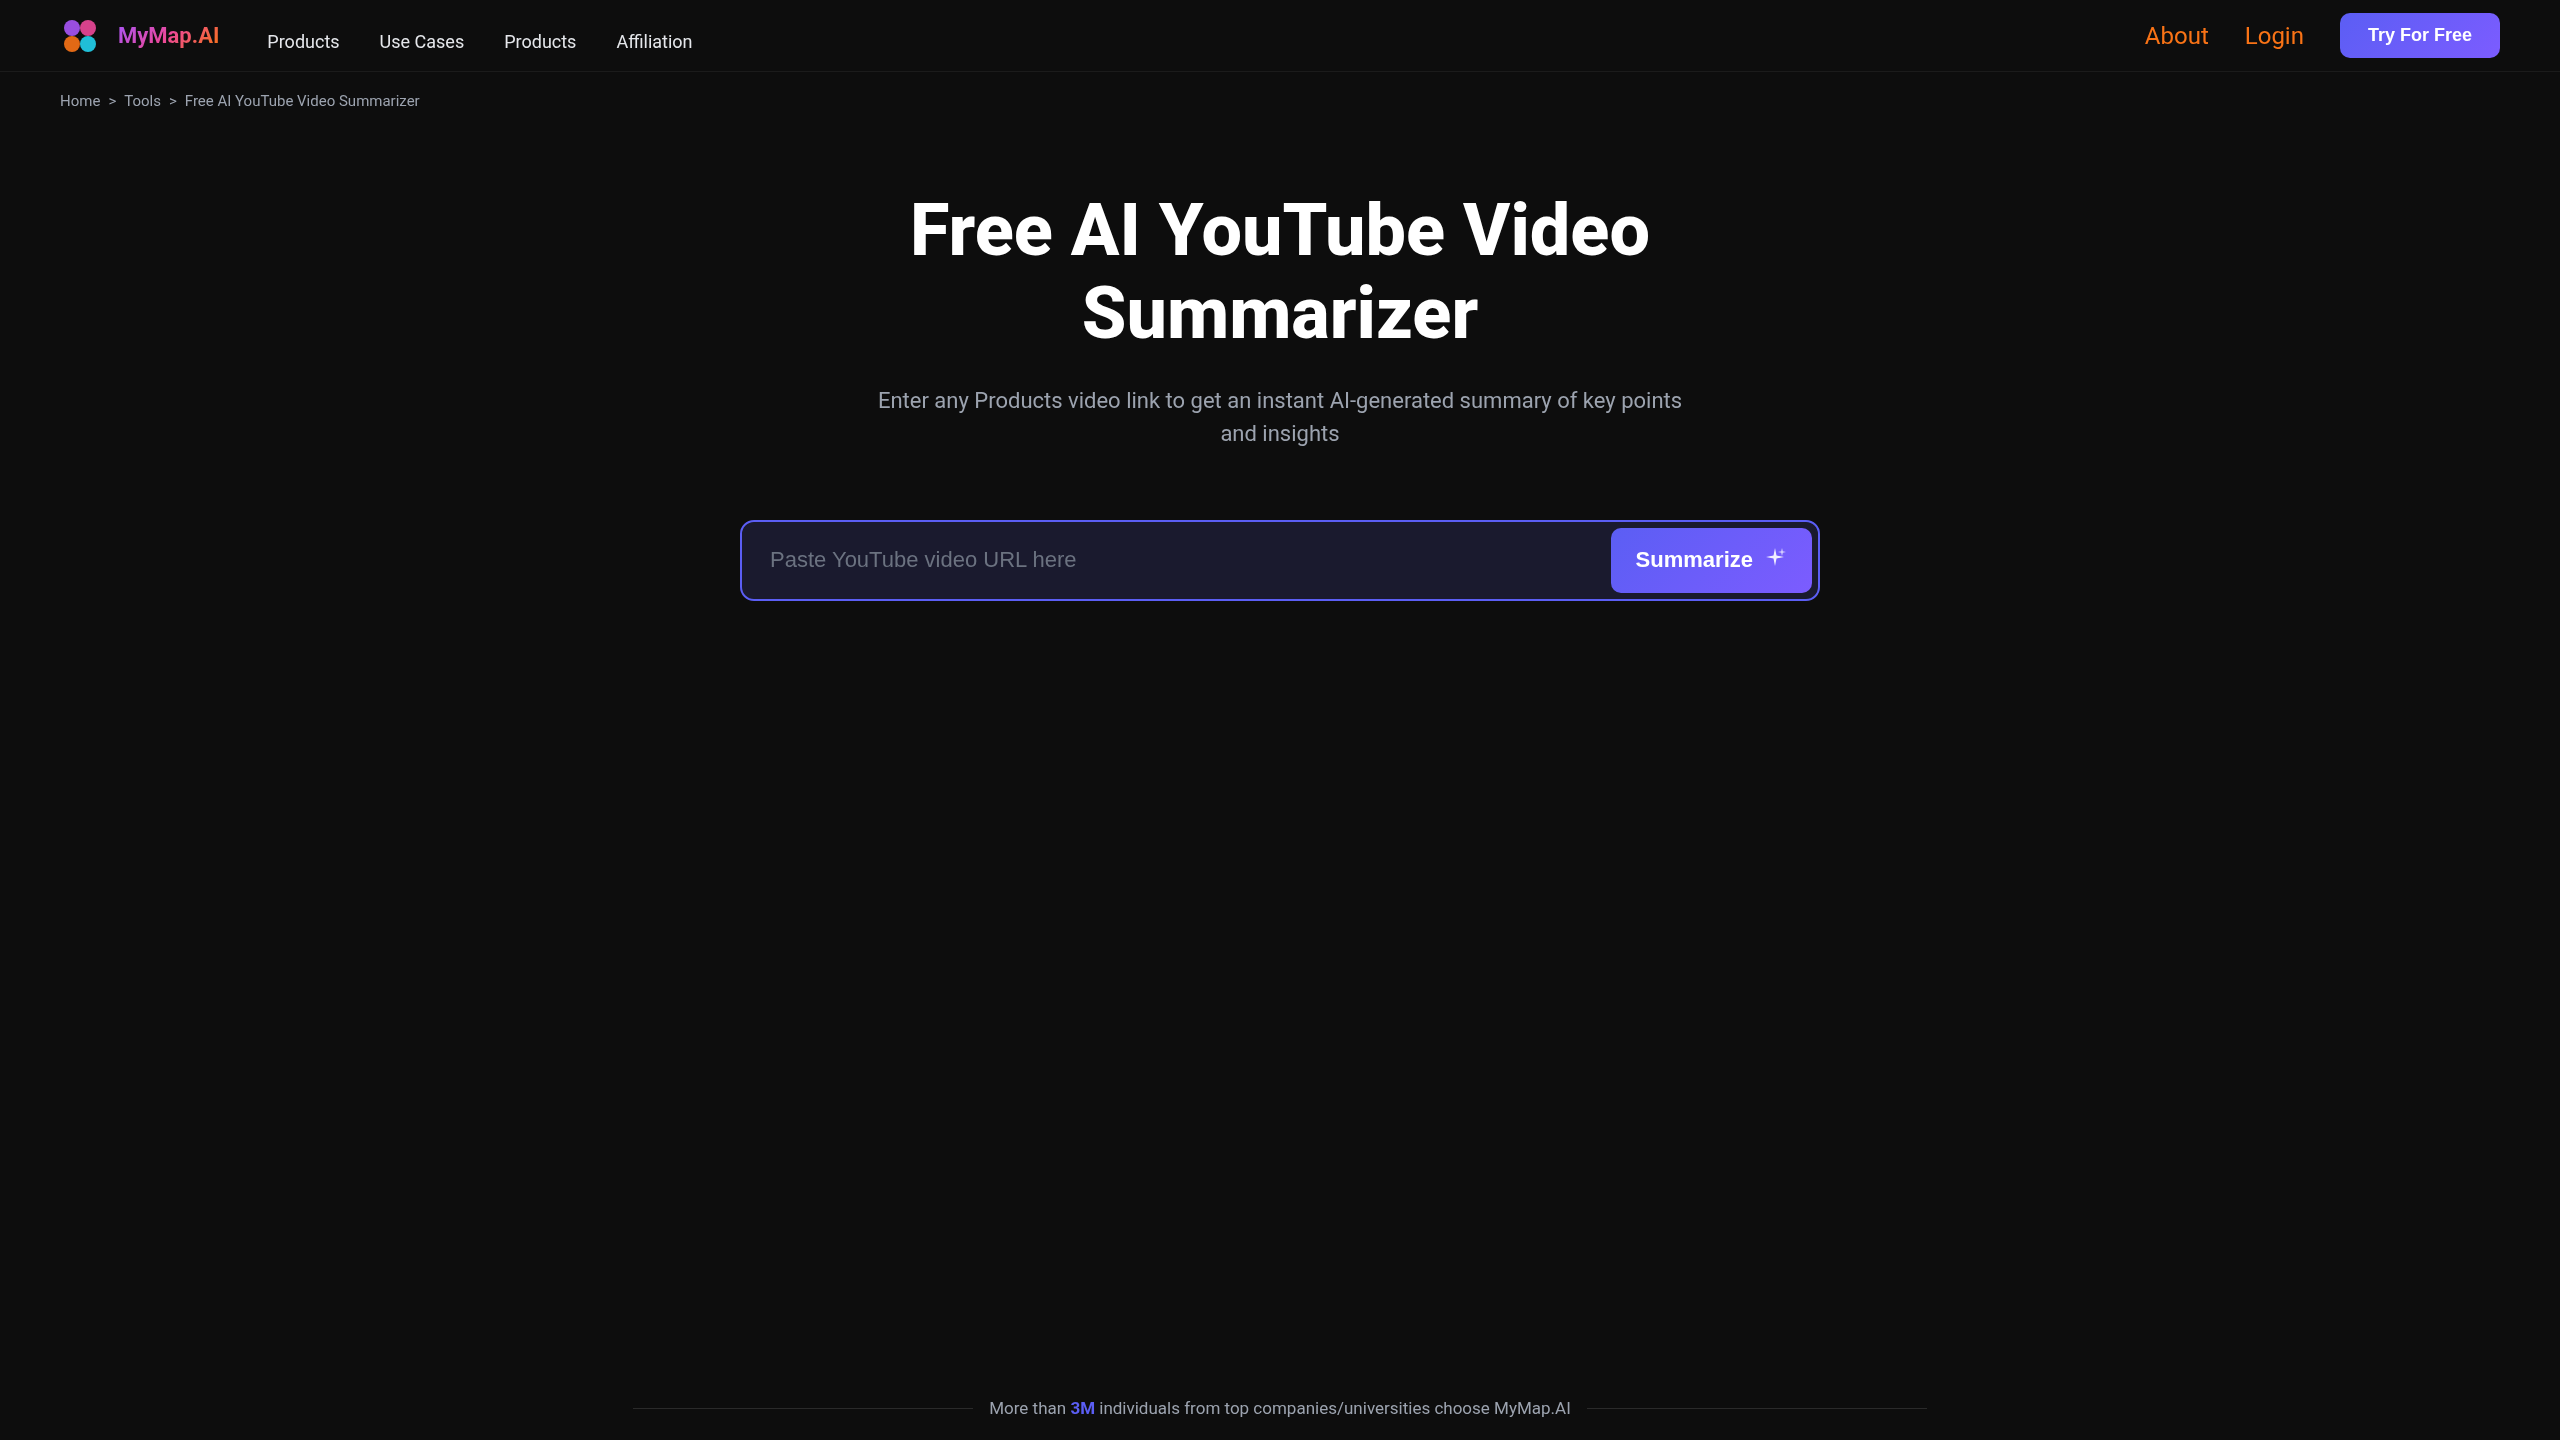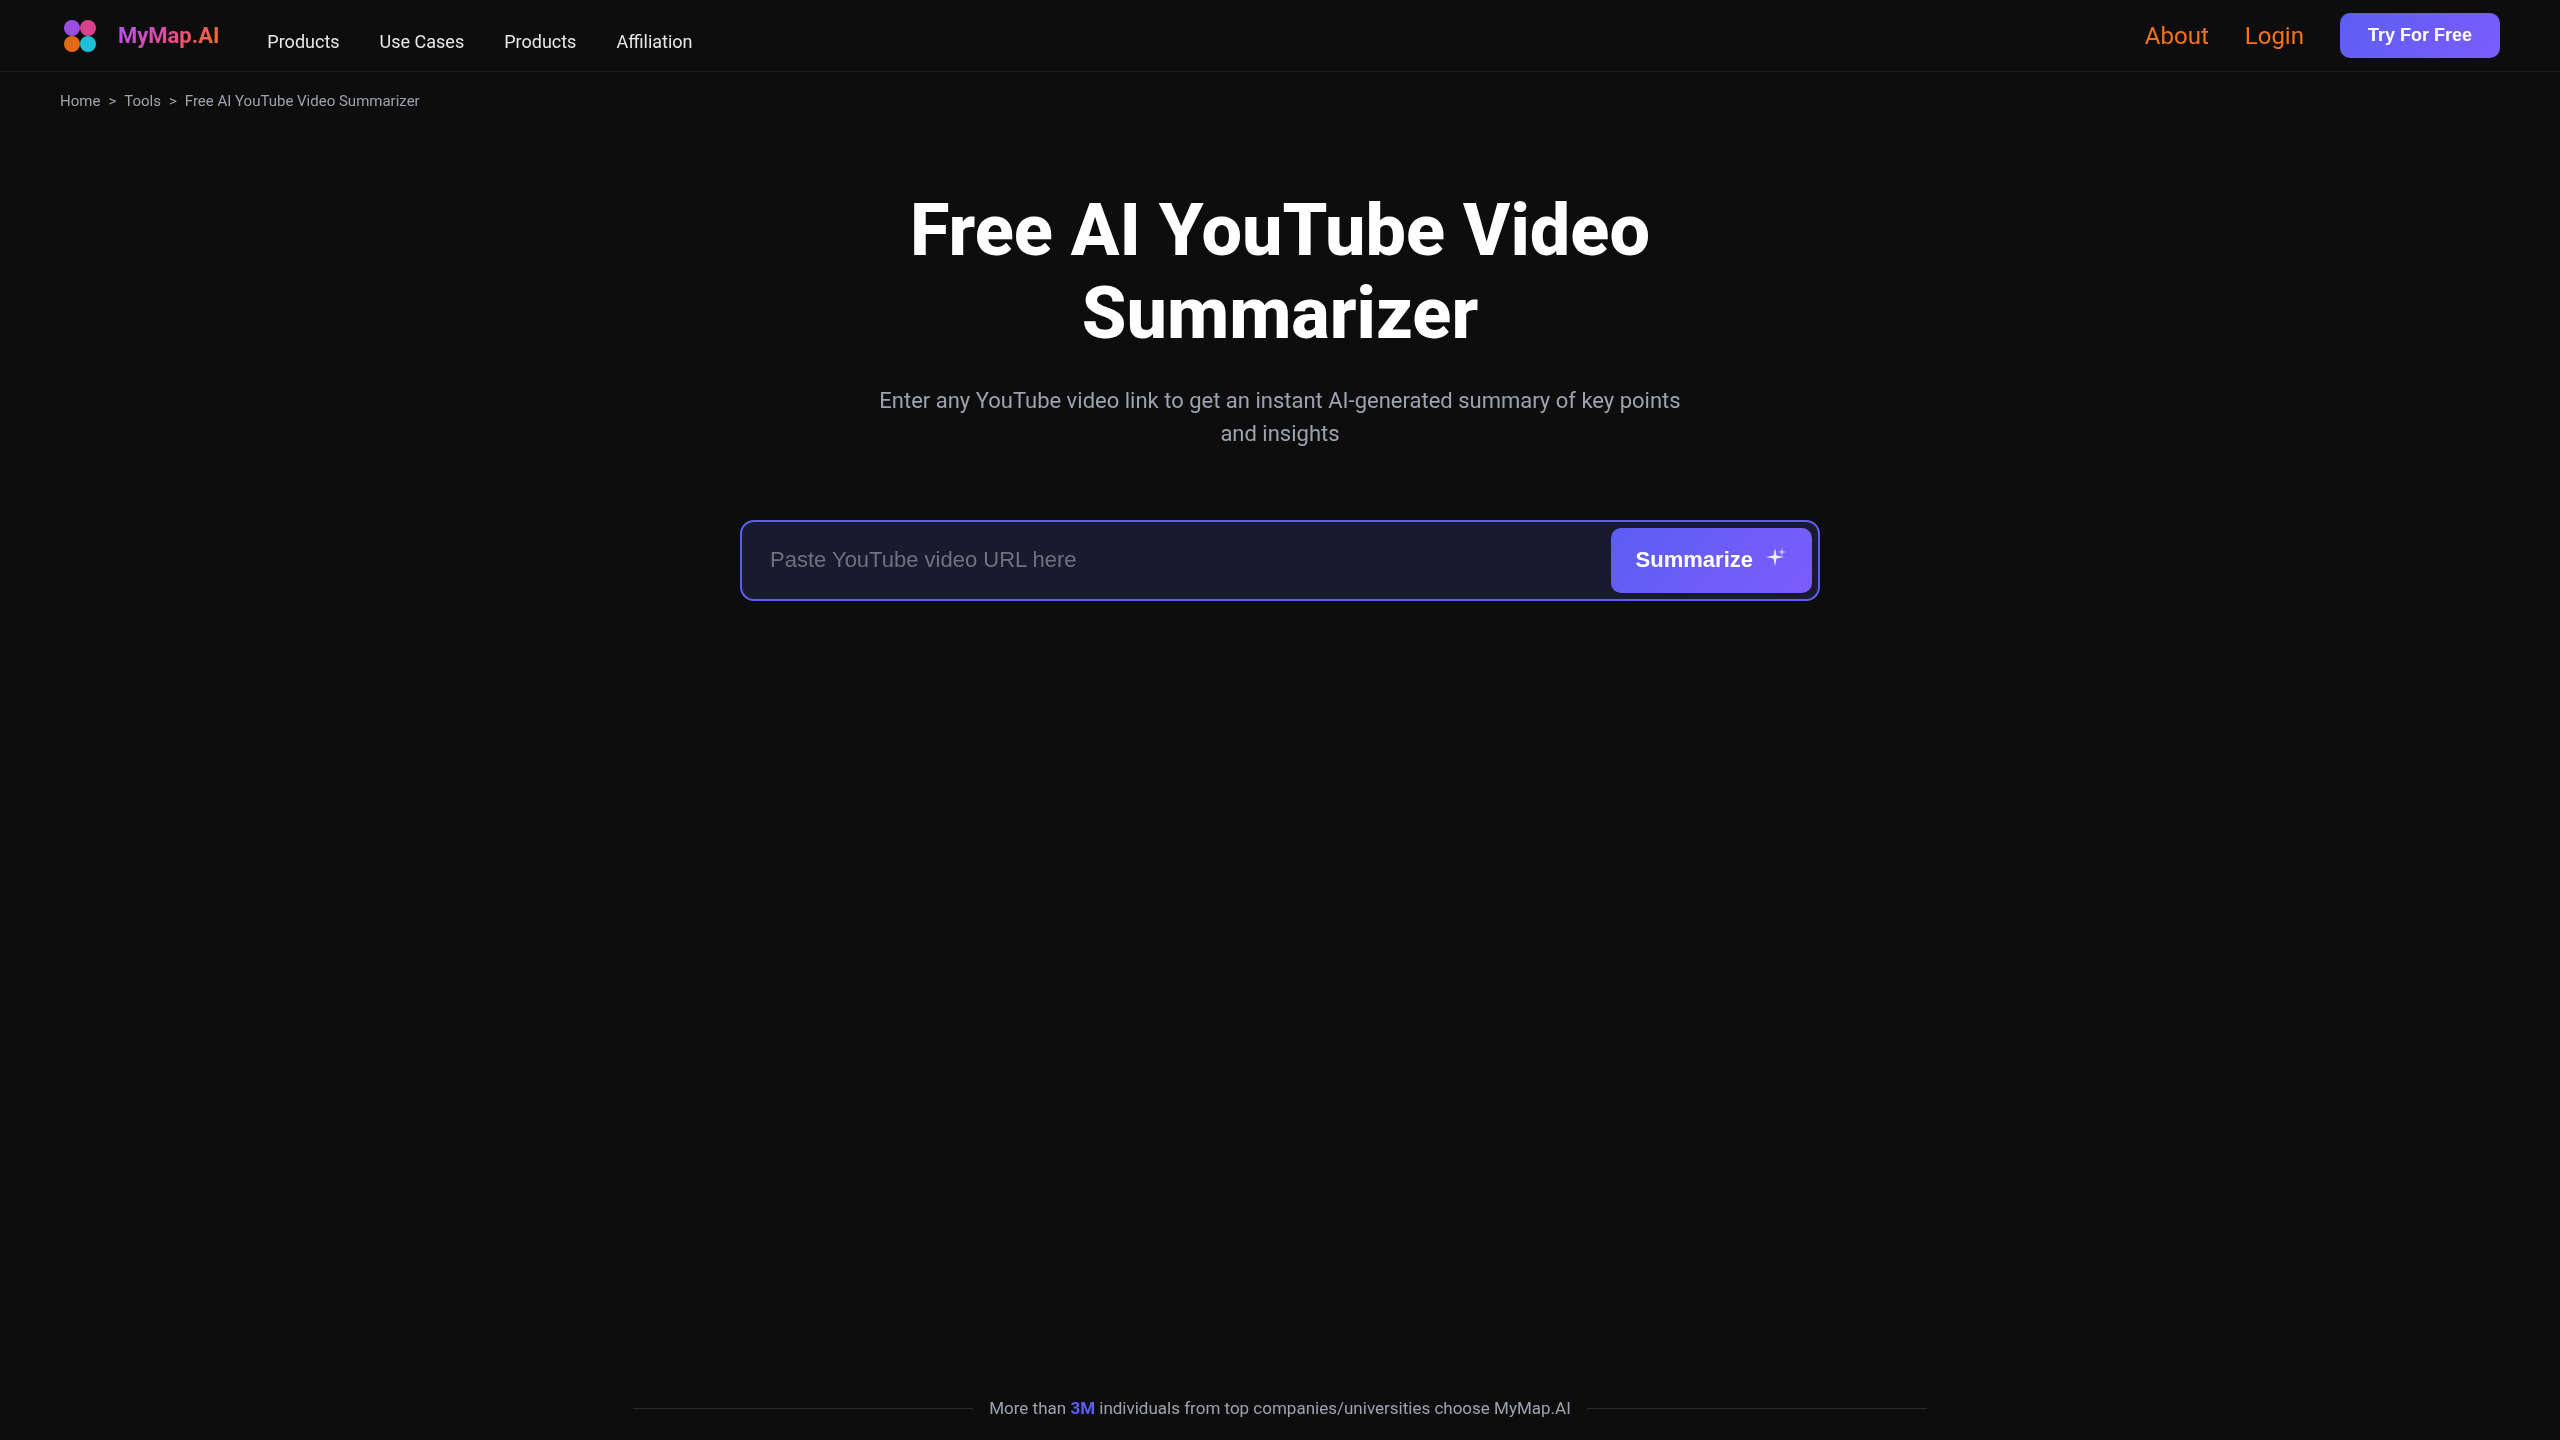--- a/index.html
+++ b/index.html
@@ -274,21 +274,21 @@
 <div class="breadcrumb">
   <a href="#">Home</a>
   <span class="breadcrumb-sep">&gt;</span>
   <a href="#">Tools</a>
   <span class="breadcrumb-sep">&gt;</span>
   <span class="breadcrumb-current">Free AI YouTube Video Summarizer</span>
 </div>
 
 <main class="main-content">
   <h1 class="main-title">Free AI YouTube Video Summarizer</h1>
-  <p class="main-subtitle">Enter any YouTube video link to get an instant AI-generated summary of key points and insights</p>
+  <p class="main-subtitle">Enter any Products video link to get an instant AI-generated summary of key points and insights</p>
 
   <div class="search-container">
     <div class="search-box">
       <input type="text" class="search-input" placeholder="Paste YouTube video URL here" style="">
       <button class="summarize-btn">
         <span>Summarize</span>
         <span class="sparkle-icon">
           <svg width="24" height="24" viewBox="0 0 24 24" fill="none" xmlns="http://www.w3.org/2000/svg">
             <path d="M12 2L13.5 9.5L21 11L13.5 12.5L12 20L10.5 12.5L3 11L10.5 9.5L12 2Z" fill="white" opacity="0.9"></path>
             <path d="M19 2L19.8 5.2L23 6L19.8 6.8L19 10L18.2 6.8L15 6L18.2 5.2L19 2Z" fill="white" opacity="0.7"></path>

